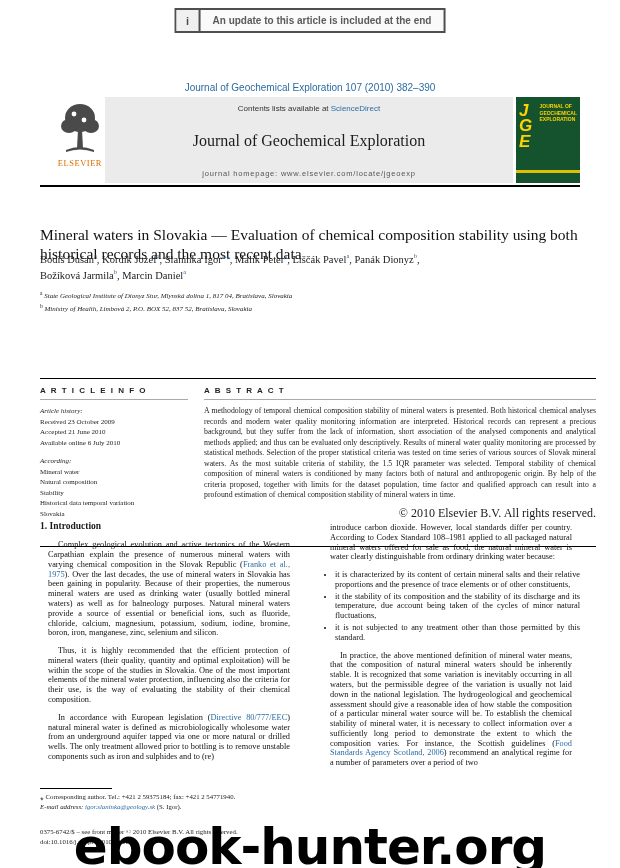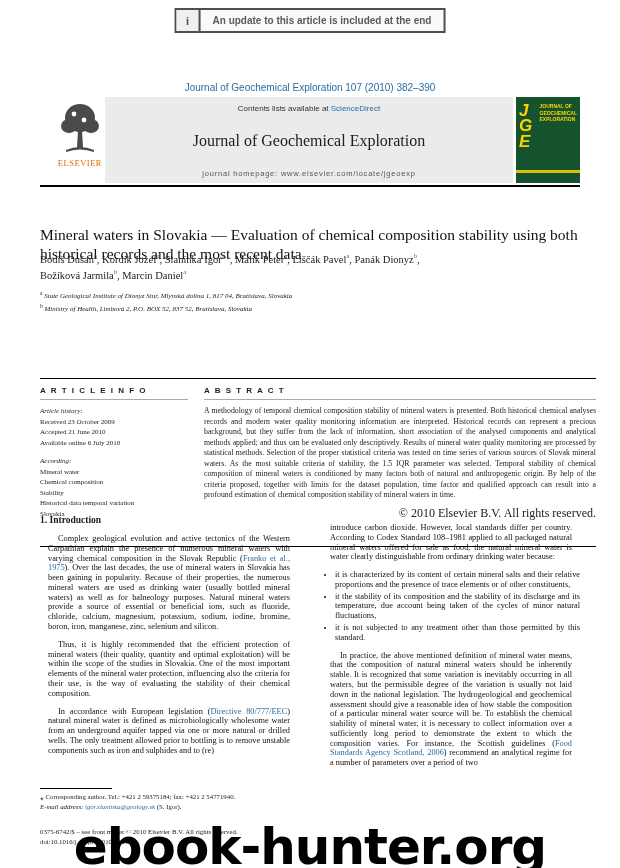--- a/index.html
+++ b/index.html
@@ -58,21 +58,21 @@
   .block-heading{font-size:8px;letter-spacing:1.5px;font-weight:bold;color:#222;
     font-family:"Liberation Sans",sans-serif;padding-bottom:4px;border-bottom:0.5px solid #aaa;
     margin-bottom:6px;}
   .info-text{font-size:7px;line-height:1.5;color:#222;}
   .info-label{font-style:italic;}
   .info-gap{height:8px;}
   .abs-text{font-size:7.8px;line-height:1.35;text-align:justify;color:#1c1c1c;}
   .abs-copyright{text-align:right;font-size:12px;margin-top:5px;}
 
   
-  .body-cols{position:absolute;top:515px;left:40px;right:24px;display:flex;gap:24px;}
+  .body-cols{position:absolute;top:515px;left:40px;right:24px;display:flex;gap:24px;align-items:center;}
   .col{width:258px;}
   .section-heading{font-weight:bold;font-size:9.5px;margin:0 0 9px 0;}
   .body-p{font-size:8.3px;line-height:1.18;text-align:justify;text-indent:10px;margin:8px;color:#111;}
   .body-p.noindent{text-indent:0;}
   .link{color:#2b6ca3;}
   .bullets{margin:5px 0 5px 0;padding-left:13px;}
   .bullets li{font-size:8.3px;line-height:1.18;text-align:justify;margin-bottom:2px;color:#111;}
 
   
   .footnote{position:absolute;left:40px;top:788px;width:258px;font-size:6.8px;line-height:1.45;color:#222;}
@@ -154,21 +154,21 @@
     <div class="info-col">
       <div class="block-heading">A R T I C L E   I N F O</div>
       <div class="info-text">
         <div class="info-label">Article history:</div>
         <div>Received 23 October 2009</div>
         <div>Accepted 21 June 2010</div>
         <div>Available online 6 July 2010</div>
         <div class="info-gap"></div>
         <div class="info-label">According:</div>
         <div>Mineral water</div>
-        <div>Chemical composition</div>
+        <div>Natural composition</div>
         <div>Stability</div>
         <div>Historical data temporal variation</div>
         <div>Slovakia</div>
       </div>
     </div>
     <div class="abs-col">
       <div class="block-heading">A B S T R A C T</div>
       <div class="abs-text">A methodology of temporal chemical composition stability of mineral waters is presented. Both historical chemical analyses records and modern water quality monitoring information are interpreted. Historical records can represent a precious background, but they suffer from the lack of information, short association of the analysed components and analytical methods applied; and thus can be evaluated only descriptively. Results of mineral water quality monitoring are processed by statistical methods. Selection of the proper statistical criteria was tested on time series of various sources of Slovak mineral waters. As the most suitable criteria of stability, the 1.5 IQR parameter was selected. Temporal stability of chemical composition of mineral waters is conditioned by many factors both of natural and anthropogenic origin. By help of the criteria proposed, together with limits for the dataset population, time factor and qualified approach can result into a profound estimation of chemical composition stability of mineral waters in time.</div>
       <div class="abs-copyright">© 2010 Elsevier B.V. All rights reserved.</div>
     </div>

